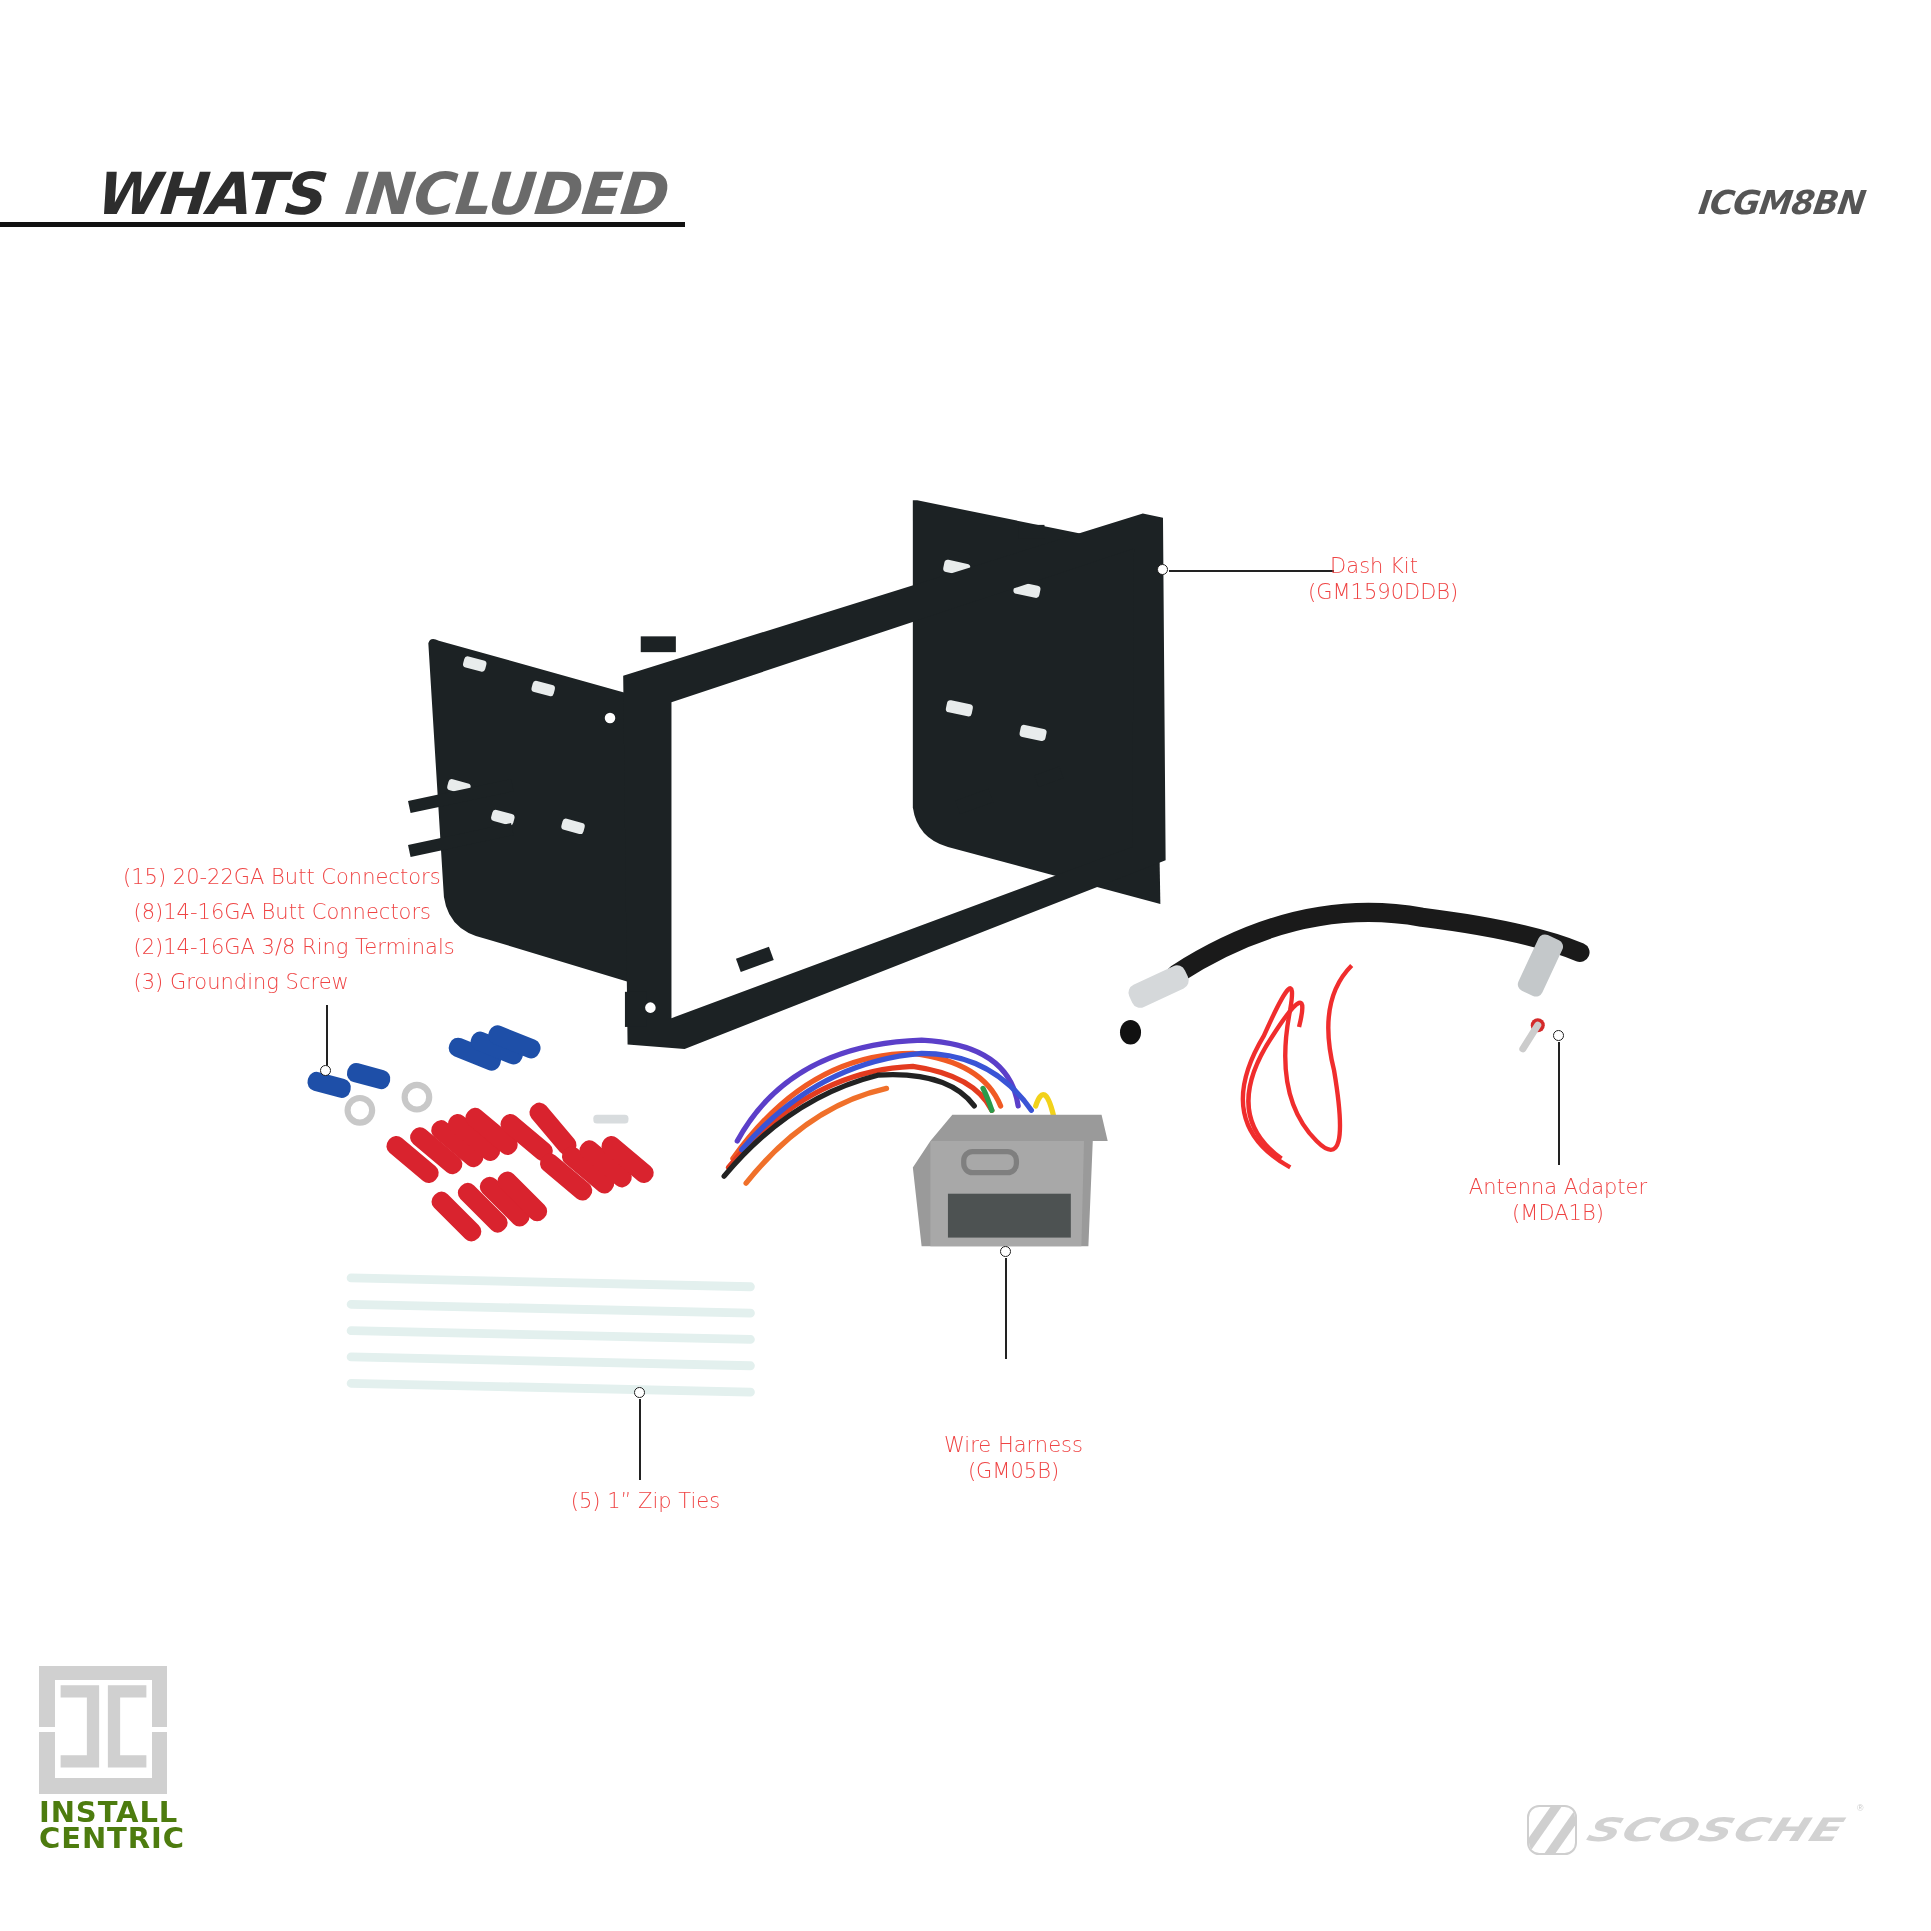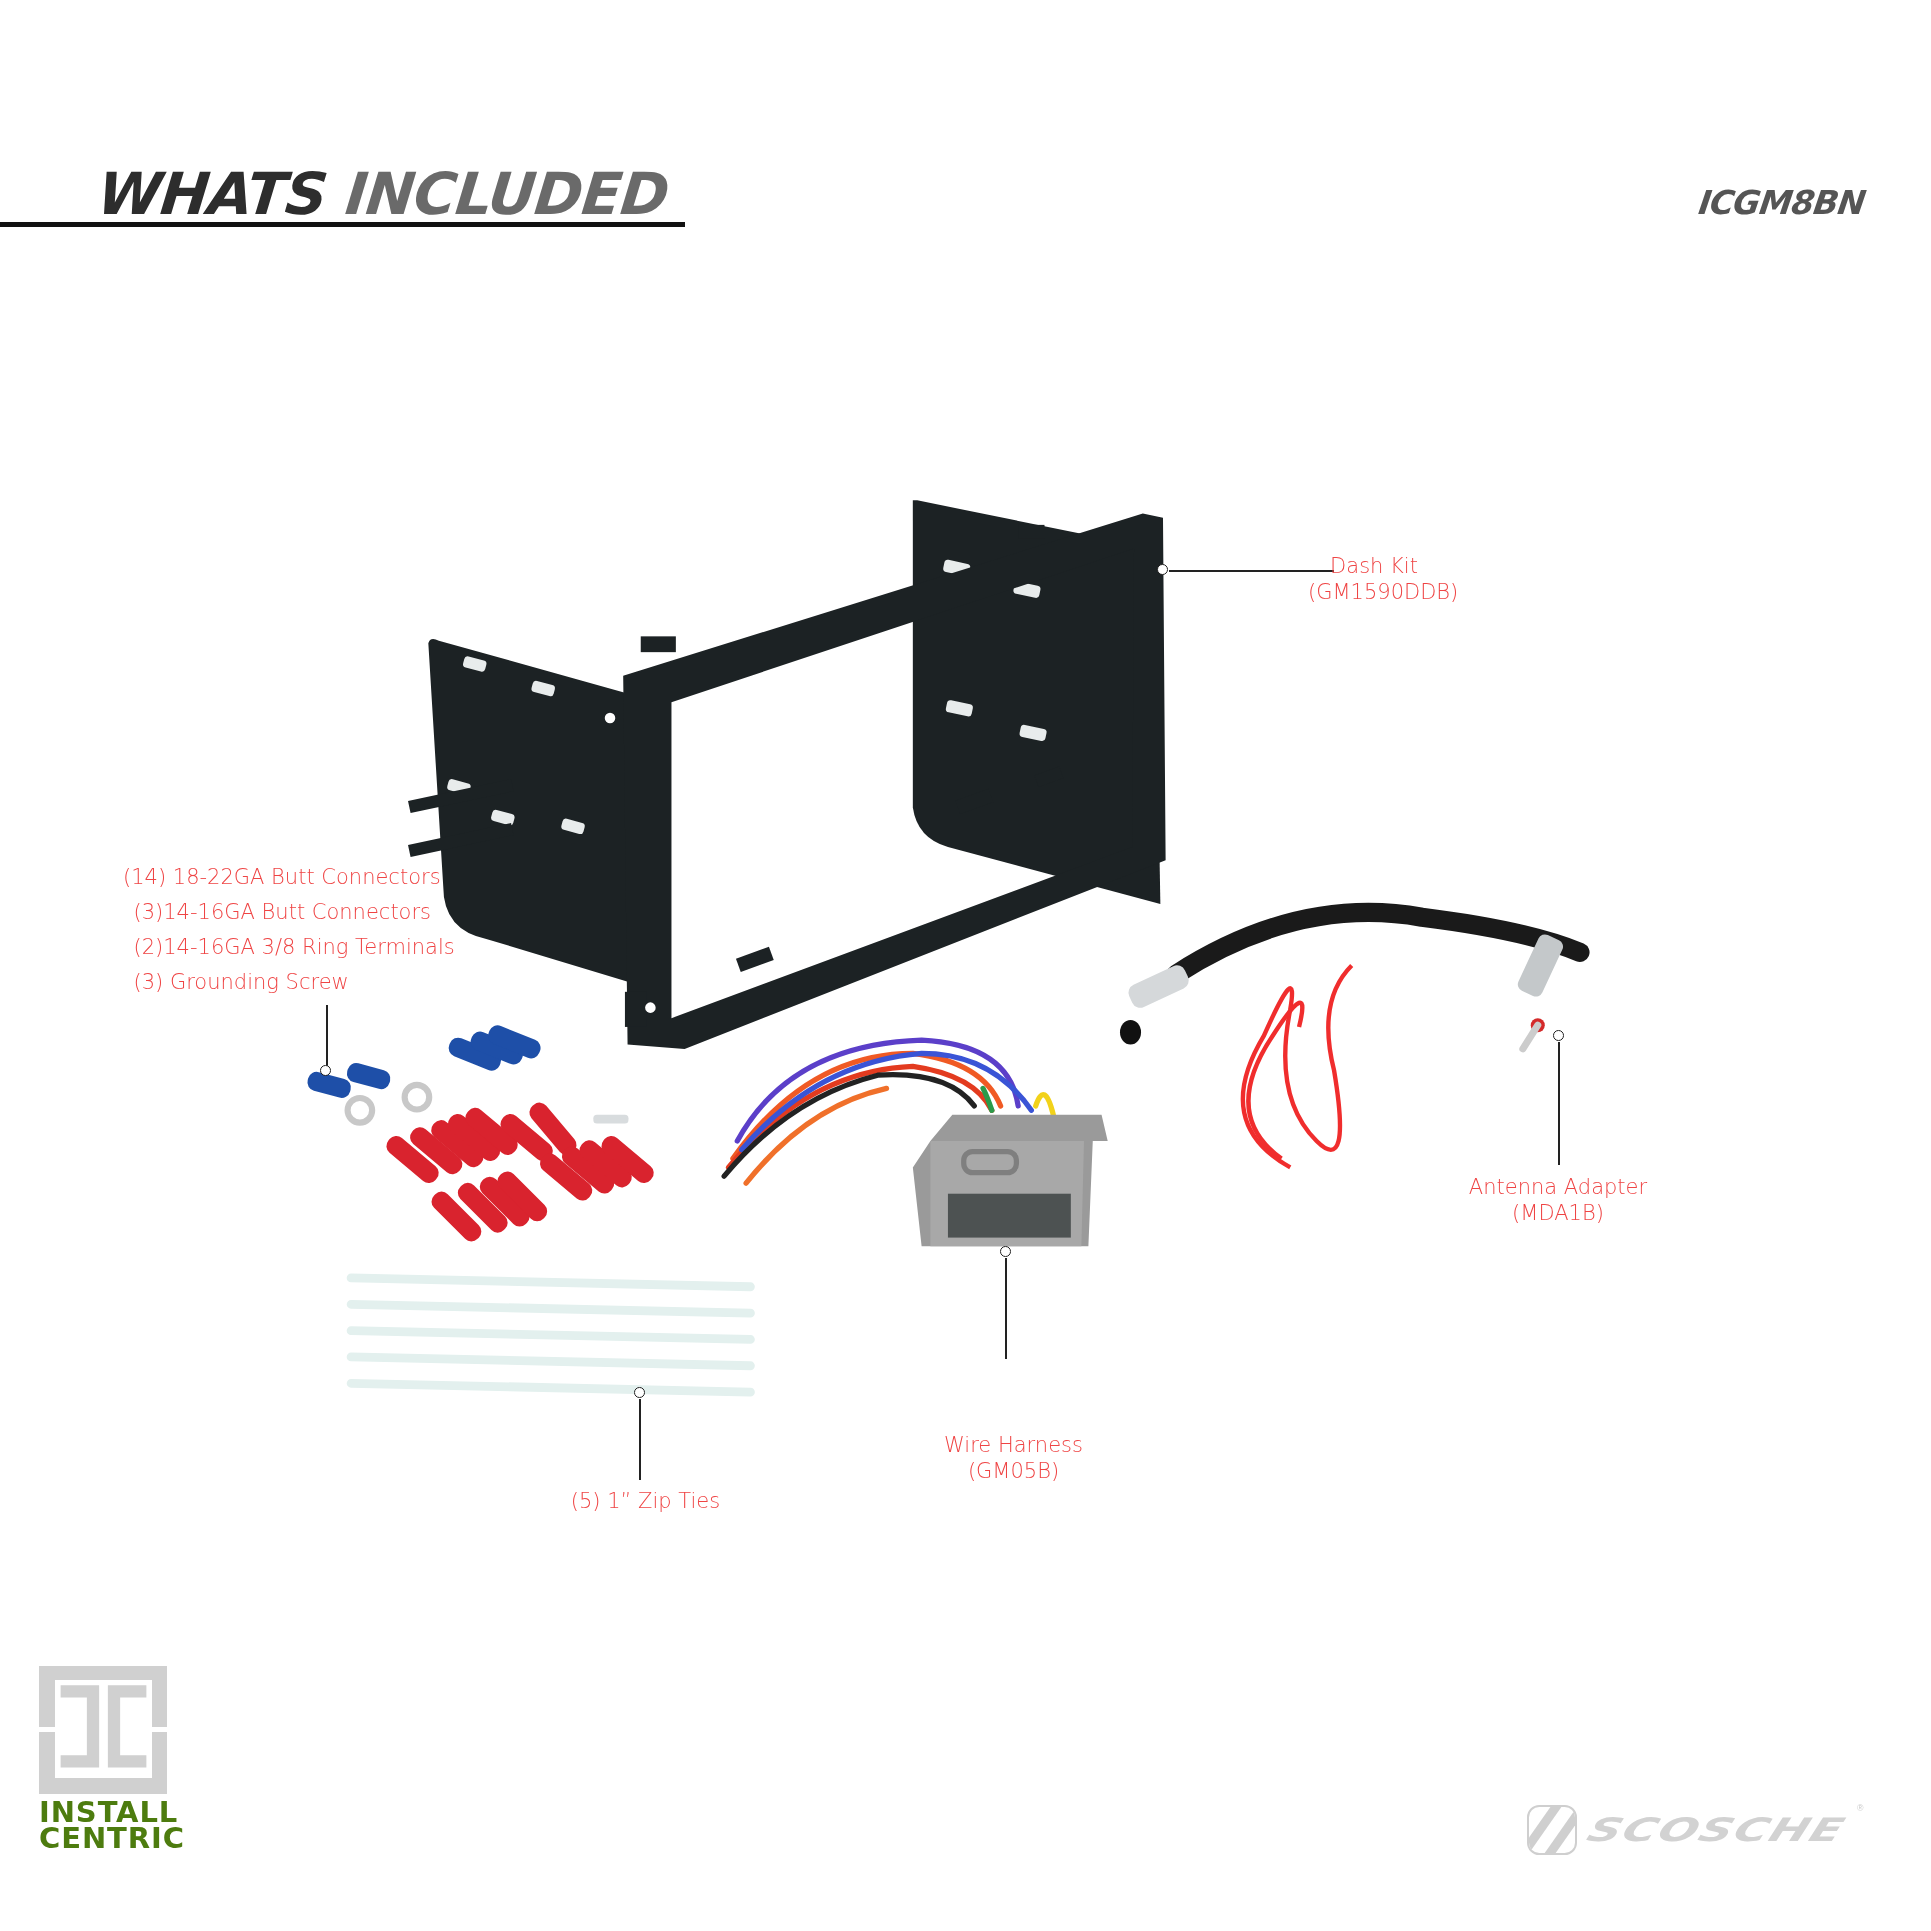--- a/index.html
+++ b/index.html
@@ -162,22 +162,22 @@
 </svg>
 
 <div class="abs dot" style="left:1157px;top:564px"></div>
 <div class="abs leader-h" style="left:1169px;top:570px;width:165px"></div>
 <div class="abs label" style="left:1308px;top:553px;width:132px">
   <div>Dash Kit</div>
   <div>(GM1590DDB)</div>
 </div>
 
 <div class="abs label connectors-list">
-  <div>(14) 18-22GA Butt Connectors</div>
-  <div class="indent">(3)14-16GA Butt Connectors</div>
+  <div>(15) 20-22GA Butt Connectors</div>
+  <div class="indent">(8)14-16GA Butt Connectors</div>
   <div class="indent">(2)14-16GA 3/8 Ring Terminals</div>
   <div class="indent">(3) Grounding Screw</div>
 </div>
 <div class="abs leader-v" style="left:326px;top:1005px;height:61px"></div>
 <div class="abs dot" style="left:320px;top:1065px"></div>
 
 <div class="abs dot" style="left:1553px;top:1030px"></div>
 <div class="abs leader-v" style="left:1558px;top:1042px;height:123px"></div>
 <div class="abs label" style="left:1457px;top:1174px;width:202px">
   <div>Antenna Adapter</div>

